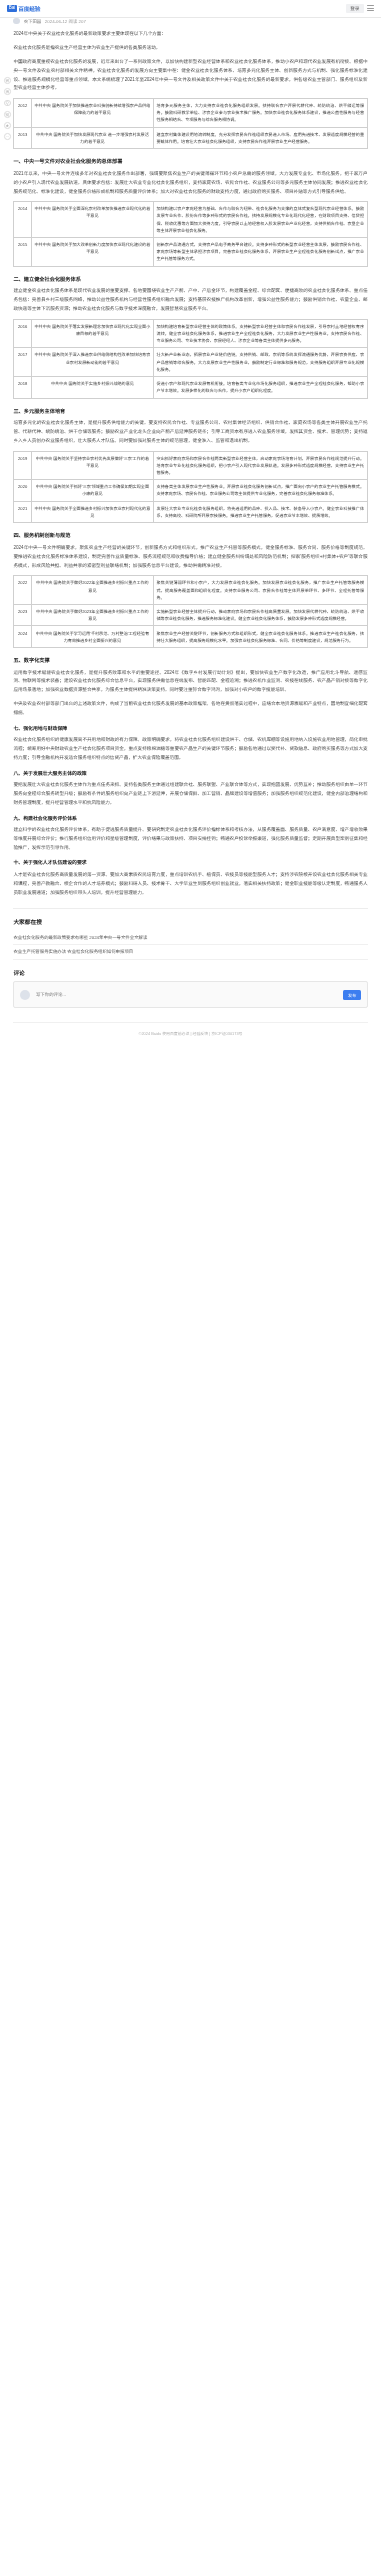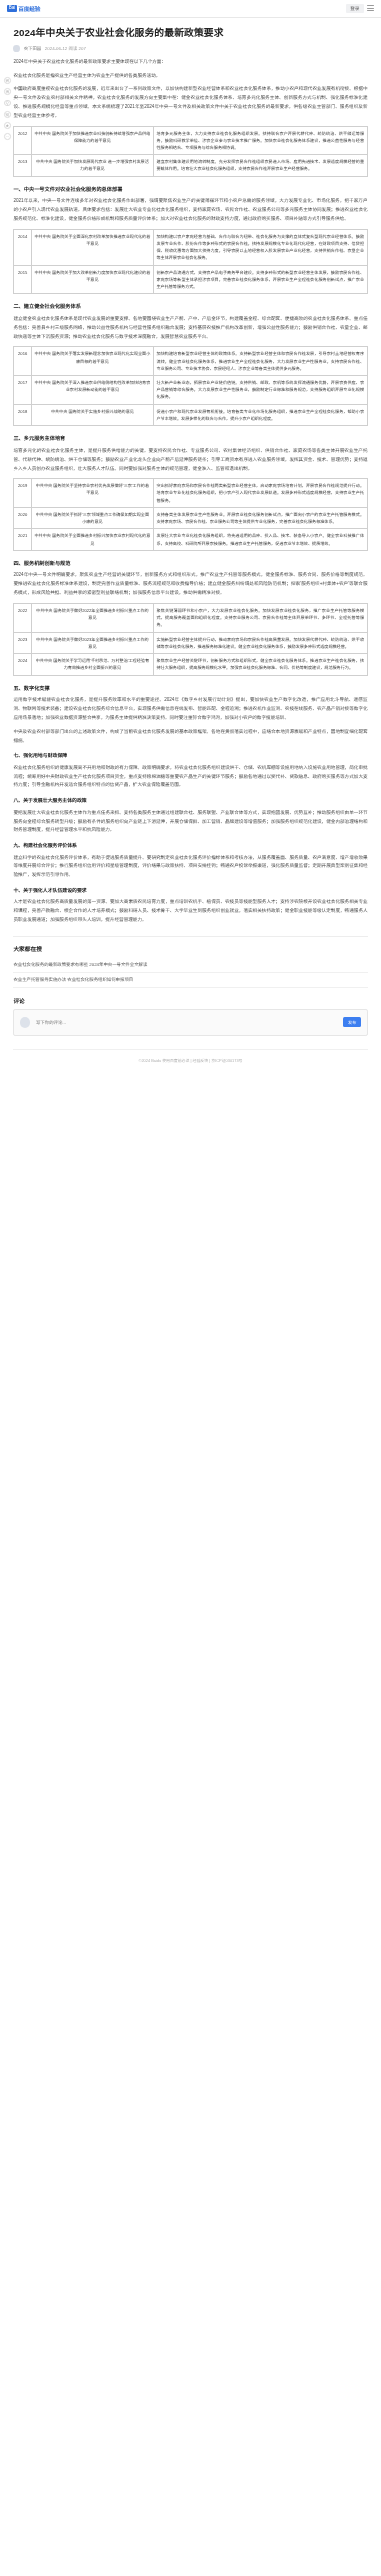--- a/index.html
+++ b/index.html
@@ -270,21 +270,20 @@
     <div class="sdot">微</div>
     <div class="sdot">博</div>
     <div class="sdot">Q</div>
     <div class="sdot">链</div>
     <div class="sdot">★</div>
     <div class="sdot">···</div>
   </div>
 
   <div class="art-wrap">
 
-    <h1 class="art-title">2024年中央关于农业社会化服务的最新政策要求</h1>
 
     <div class="art-meta">
       <span class="meta-avatar"></span>
       <span class="meta-name">农下田园</span>
       <span>2024-06-12  阅读 207</span>
     </div>
 
     <p class="art-lead">2024年中央关于农业社会化服务的最新政策要求主要体现在以下几个方面：</p>
     <p class="para">农业社会化服务是指农业生产经营主体为农业生产提供的各类服务活动。</p>
     <p class="para">中国政府高度重视农业社会化服务的发展，近年来出台了一系列政策文件，以加快构建新型农业经营体系和农业社会化服务体系，推动小农户和现代农业发展有机衔接。根据中央一号文件及农业农村部相关文件精神，农业社会化服务的发展方向主要集中在：健全农业社会化服务体系、培育多元化服务主体、创新服务方式与机制、强化服务标准化建设、推进服务规模化经营等重点领域。本文系统梳理了2021年至2024年中央一号文件及相关政策文件中关于农业社会化服务的最新要求，供各级农业主管部门、服务组织及新型农业经营主体参考。</p>

